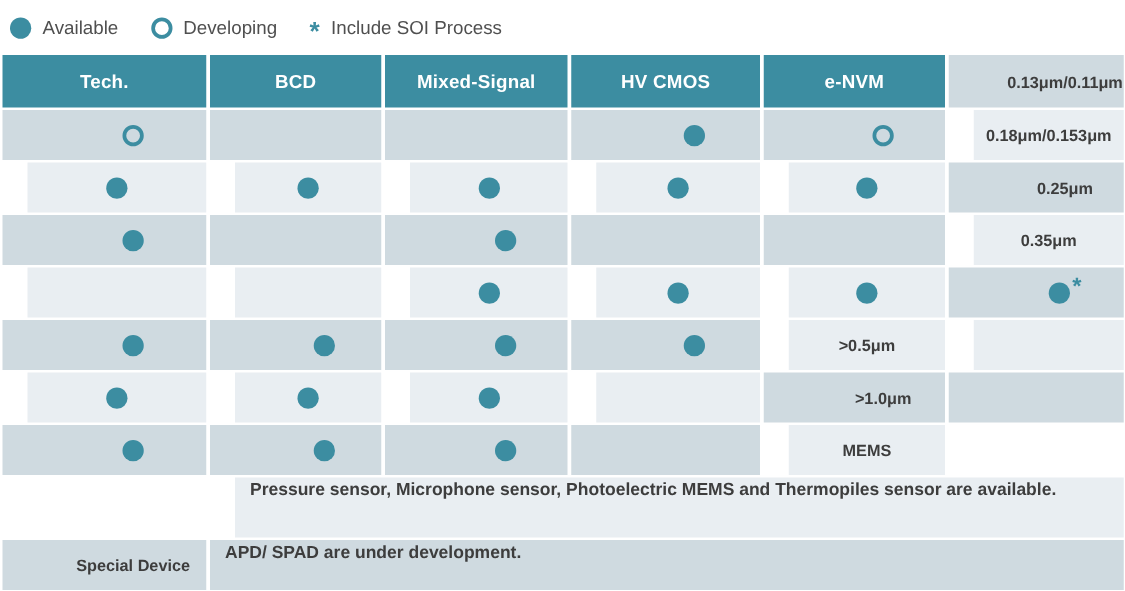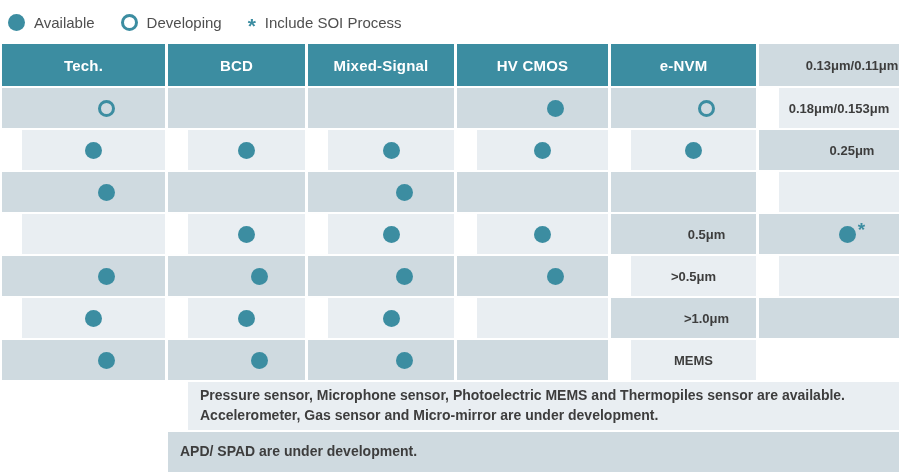--- a/index.html
+++ b/index.html
@@ -90,21 +90,21 @@
   .cell-star {
     color: var(--teal);
     font-size: 19px;
     font-weight: bold;
     margin-left: 2px;
     position: relative;
     top: -4px;
   }
   .desc-cell {
     grid-column: 2 / 7;
-    justify-content: center;
+    justify-content: flex-start;
     flex-direction: column;
     align-items: flex-start;
     padding-left: 12px;
     font-size: 14px;
     font-weight: bold;
     color: var(--body-text);
     line-height: 1.4;
   }
 </style>
 </head>
@@ -162,32 +162,32 @@
     <div class="cell bg-dark tech-label">0.25μm</div>
     <div class="cell bg-dark">
       <span class="dot-filled"></span>
     </div>
     <div class="cell bg-dark"></div>
     <div class="cell bg-dark">
       <span class="dot-filled"></span>
     </div>
     <div class="cell bg-dark"></div>
     <div class="cell bg-dark"></div>
-    <div class="cell bg-light"></div>
-    <div class="cell bg-light"></div>
-    <div class="cell bg-light">
-      <span class="dot-filled"></span>
-    </div>
-    <div class="cell bg-light">
-      <span class="dot-filled"></span>
-    </div>
-    <div class="cell bg-light">
-      <span class="dot-filled"></span>
-    </div>
-    <div class="cell bg-dark tech-label">0.5μm</div>
+    <div class="cell bg-light tech-label">0.35μm</div>
+    <div class="cell bg-light"></div>
+    <div class="cell bg-light"></div>
+    <div class="cell bg-light">
+      <span class="dot-filled"></span>
+    </div>
+    <div class="cell bg-light">
+      <span class="dot-filled"></span>
+    </div>
+    <div class="cell bg-light">
+      <span class="dot-filled"></span>
+    </div>
     <div class="cell bg-dark">
       <span class="dot-filled"></span>
       <span class="cell-star">*</span>
     </div>
     <div class="cell bg-dark">
       <span class="dot-filled"></span>
     </div>
     <div class="cell bg-dark">
       <span class="dot-filled"></span>
     </div>
@@ -217,18 +217,18 @@
     <div class="cell bg-dark">
       <span class="dot-filled"></span>
     </div>
     <div class="cell bg-dark">
       <span class="dot-filled"></span>
     </div>
     <div class="cell bg-dark"></div>
     <div class="cell bg-light tech-label">MEMS</div>
     <div class="cell bg-light desc-cell">
       <div>Pressure sensor, Microphone sensor, Photoelectric MEMS and Thermopiles sensor are available.</div>
-      <div>Accelerometer, Gas sensor and Micro-mirror are under development.</div>
-    </div>
+    </div>
+    <div class="cell bg-dark tech-label">Special Device</div>
     <div class="cell bg-dark desc-cell">
       <div>APD/ SPAD are under development.</div>
     </div>
   </div>
 
 </body></html>

